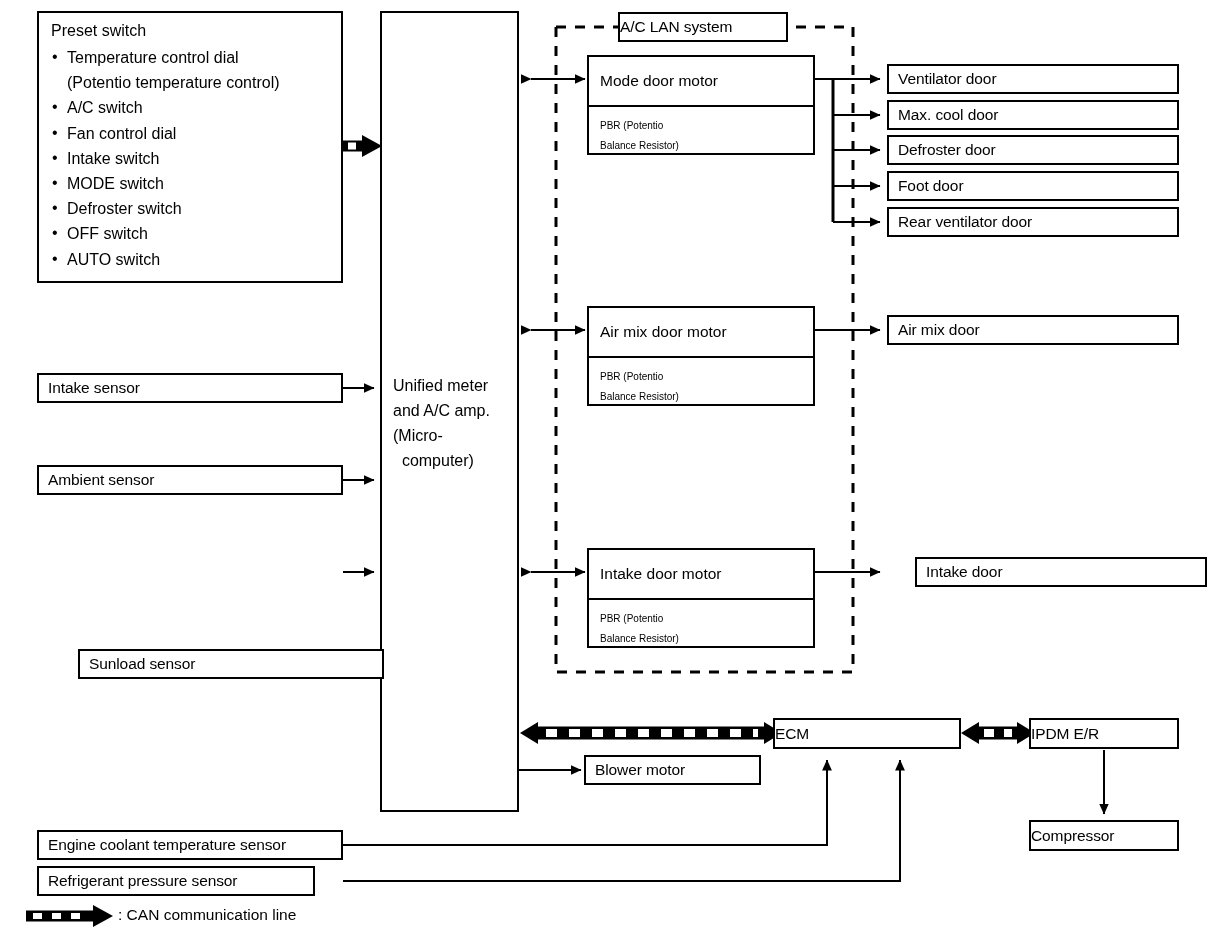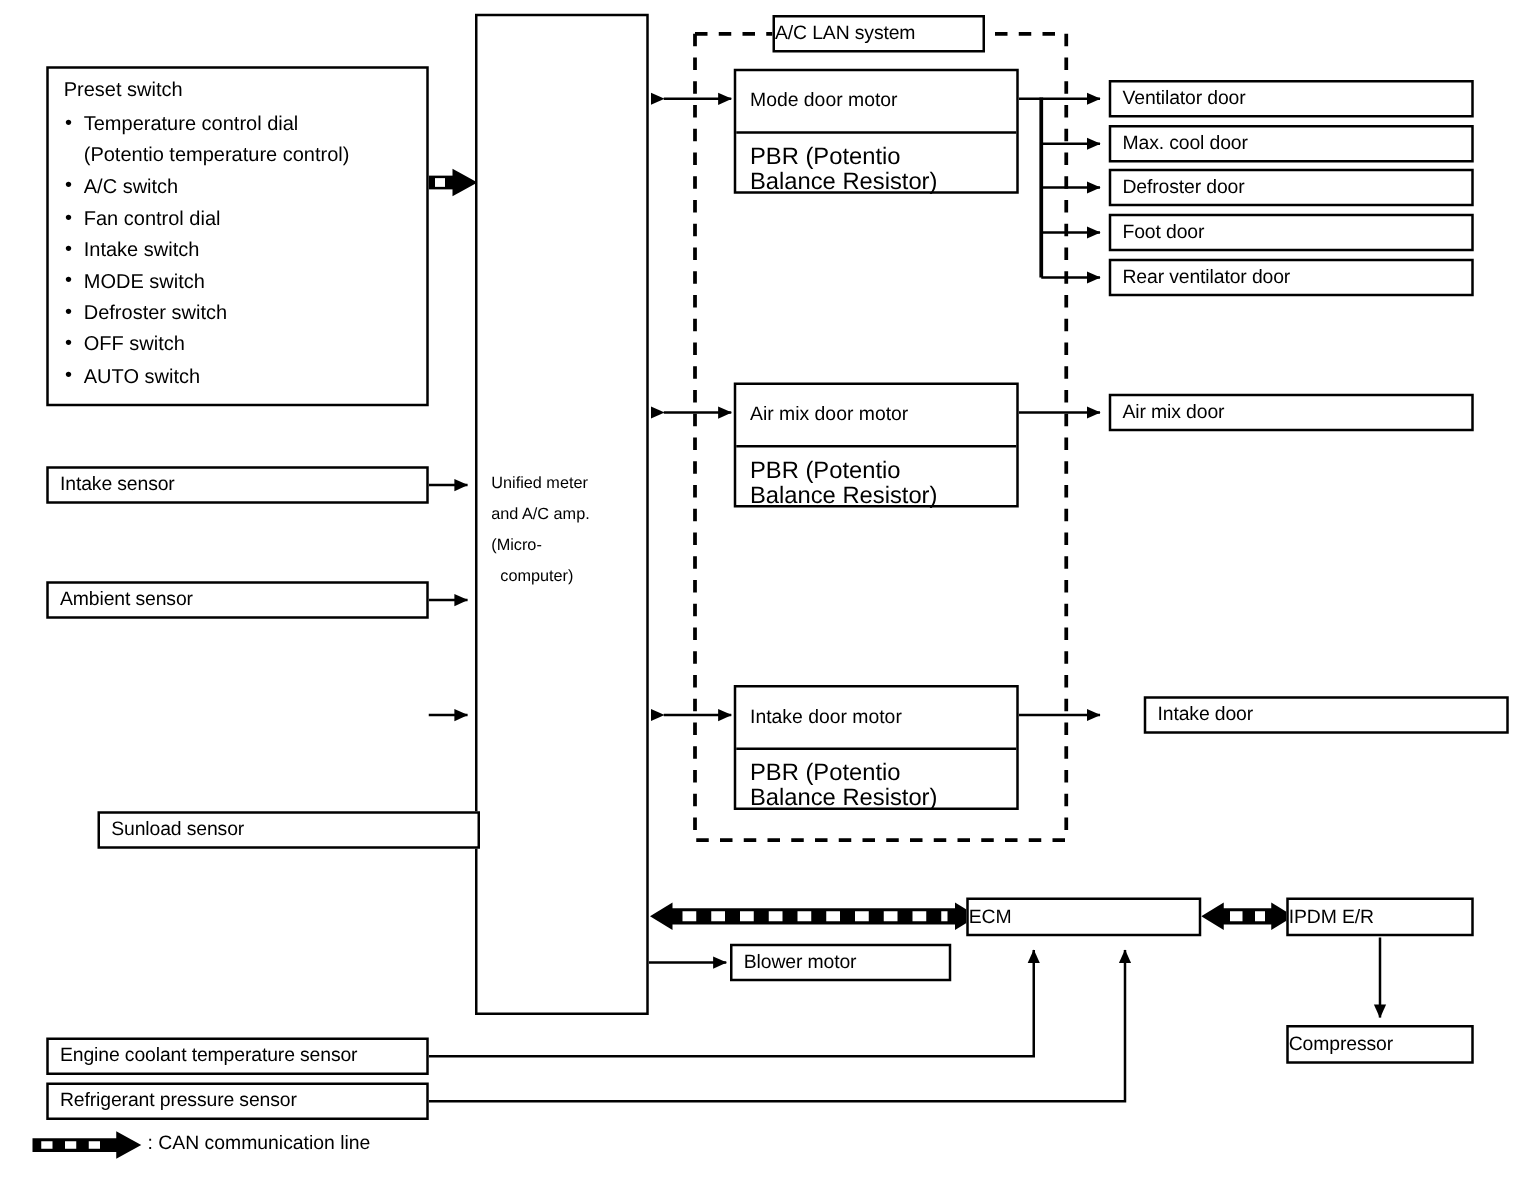--- a/index.html
+++ b/index.html
@@ -4,35 +4,35 @@
 <style>
   html,body{margin:0;padding:0;background:#ffffff;}
   #root{position:relative;width:1216px;height:944px;background:#fff;
         font-family:"Liberation Sans","DejaVu Sans",sans-serif;}
   svg.layer{position:absolute;left:0;top:0;width:1216px;height:944px;overflow:visible;}
   .box{position:absolute;box-sizing:border-box;border:2px solid #000;background:#fff;}
   .box .txt{position:absolute;left:9px;top:50%;transform:translateY(-50%);
             font-size:15.5px;color:#000;white-space:nowrap;letter-spacing:-0.1px;}
   .box .txt.ctr{left:0;width:100%;}
   .box .multi{position:absolute;left:9px;top:7px;font-size:15.5px;line-height:19px;color:#000;white-space:pre;}
-  #preset{left:37px;top:11px;width:306px;height:272px;margin-top:42px;}
+  #preset{left:37px;top:11px;width:306px;height:272px;}
   #preset .title{position:absolute;left:12px;top:9px;font-size:16px;color:#000;}
   #preset ul{list-style:none;margin:0;padding:0;position:absolute;left:12px;top:32px;}
   #preset li{font-size:16px;line-height:25.2px;color:#000;position:relative;padding-left:16px;white-space:nowrap;}
   #preset li.bul::before{content:"\2022";position:absolute;left:1px;top:-1px;font-size:16px;}
   #preset li.sub{padding-left:16px;}
   #amp{left:380px;top:11px;width:139px;height:801px;}
-  #amp .multi{left:11px;top:360px;line-height:25px;font-size:13px;}
+  #amp .multi{left:11px;top:360px;line-height:25px;font-size:16px;}
   #lanlabel{left:618px;top:12px;width:170px;height:30px;}
   #lanlabel .txt{font-size:15.5px;}
   .motor{position:absolute;box-sizing:border-box;border:2px solid #000;background:#fff;}
   .motor .head{position:absolute;left:0;top:0;width:100%;height:48px;}
   .motor .head span{position:absolute;left:11px;top:50%;transform:translateY(-50%);font-size:15.5px;white-space:nowrap;}
   .motor .body{position:absolute;left:0;top:48px;width:100%;bottom:0;border-top:2px solid #000;}
-  .motor .body span{position:absolute;left:11px;top:9px;font-size:19px;line-height:20px;white-space:pre;}
+  .motor .body span{position:absolute;left:11px;top:9px;font-size:10px;line-height:20px;white-space:pre;}
   .legend{position:absolute;left:118px;top:906px;font-size:15.5px;color:#000;white-space:nowrap;}
 </style>
 </head>
 <body>
 
 <div id="root">
 
   <svg class="layer">
     <defs>
       <marker id="ah" markerWidth="11" markerHeight="11" refX="10.5" refY="5.5" orient="auto" markerUnits="userSpaceOnUse">
@@ -160,21 +160,21 @@
   <div class="box" style="left:37px;top:465px;width:306px;height:30px;">
     <div class="txt">Ambient sensor</div>
   </div>
   <div class="box" style="left:37px;top:649px;width:306px;height:30px;margin-left:41px;">
     <div class="txt">Sunload sensor</div>
   </div>
 
   <div class="box" style="left:37px;top:830px;width:306px;height:30px;">
     <div class="txt">Engine coolant temperature sensor</div>
   </div>
-  <div class="box" style="left:37px;top:866px;width:306px;height:30px;">
+  <div class="box" style="left:37px;top:866px;width:278px;height:30px;">
     <div class="txt">Refrigerant pressure sensor</div>
   </div>
 
   <div class="motor" style="left:587px;top:55px;width:228px;height:100px;">
     <div class="head">
       <span>Mode door motor</span>
     </div>
     <div class="body">
       <span>PBR (Potentio
 Balance Resistor)</span>

